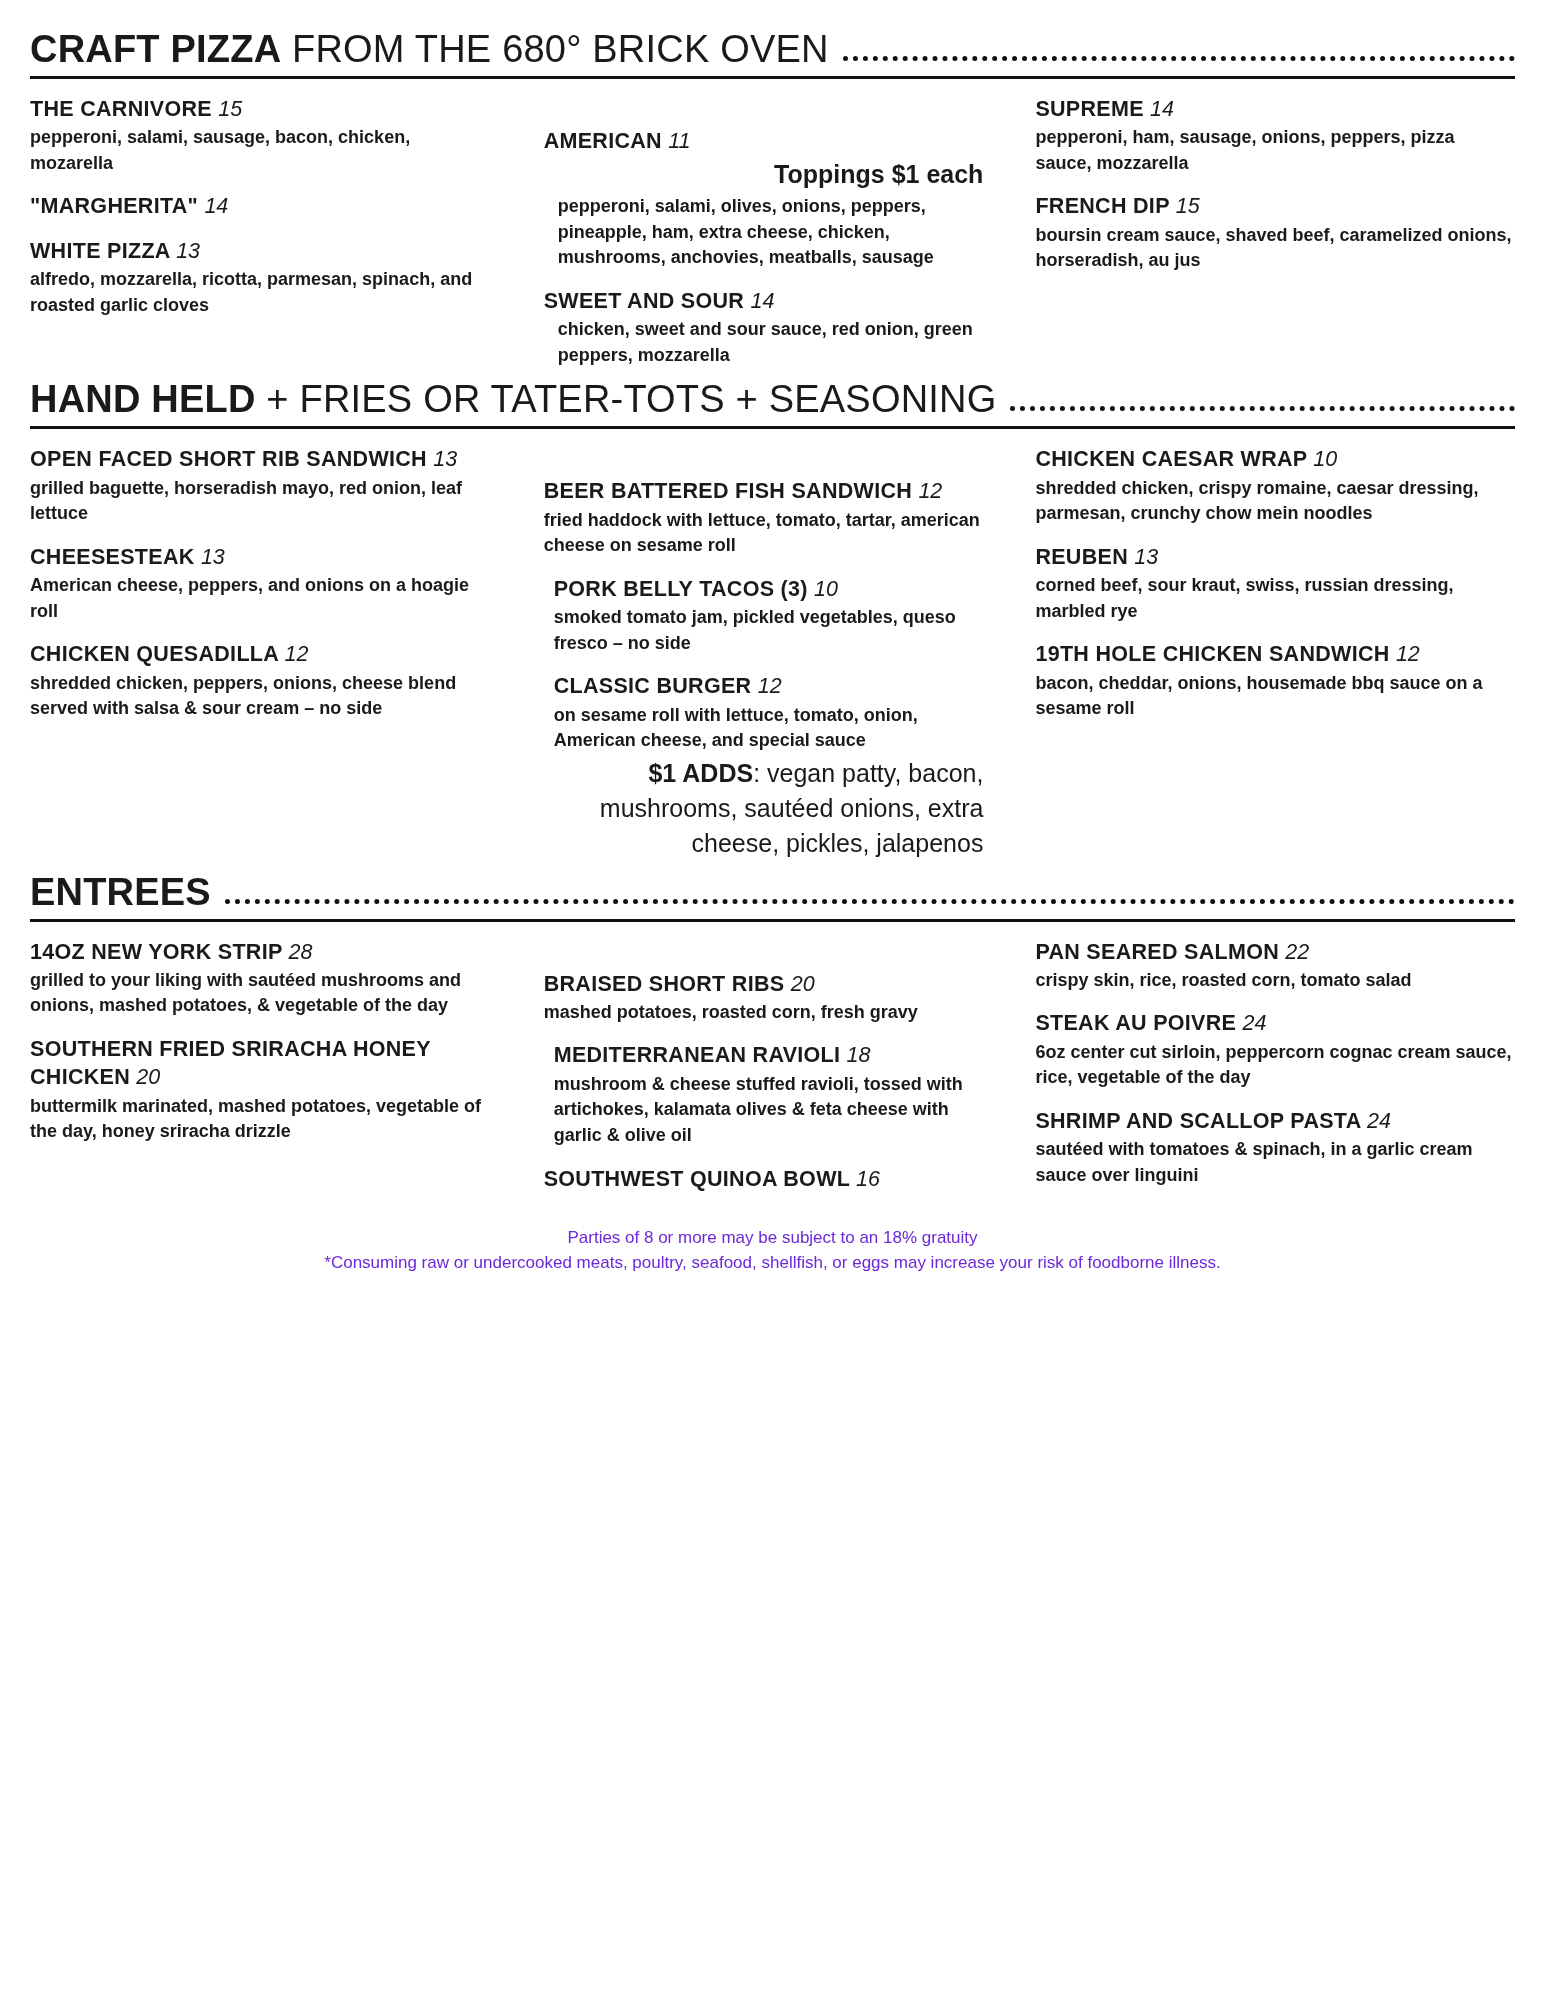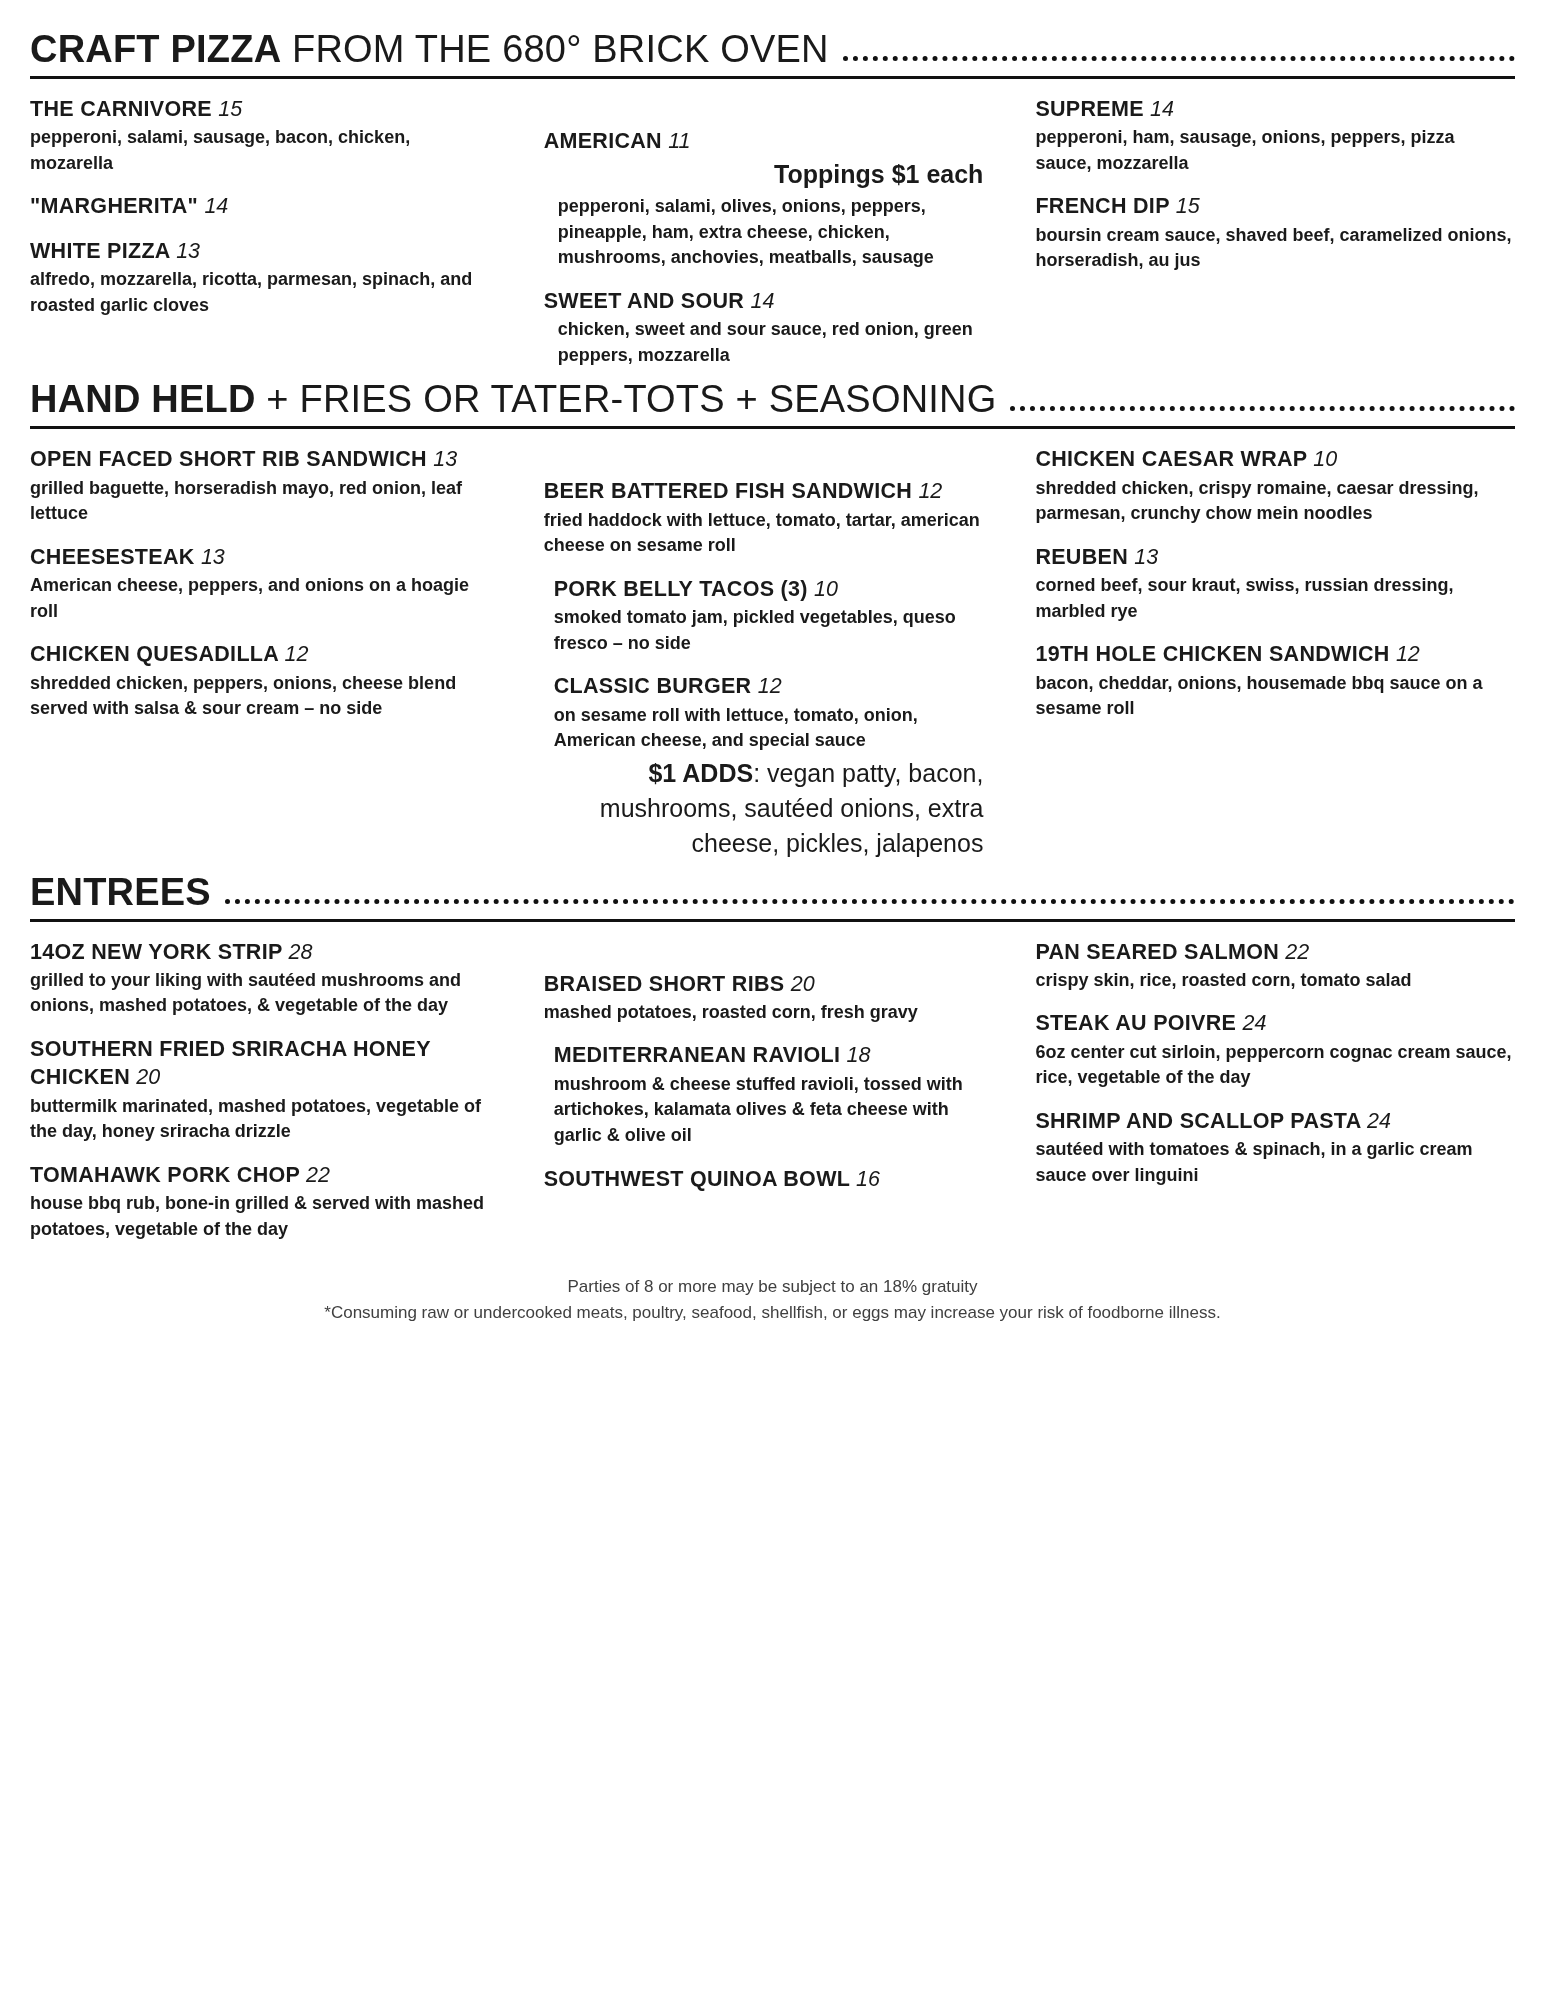--- a/index.html
+++ b/index.html
@@ -111,21 +111,21 @@
   .item-sub .reg {
     font-weight: 400;
   }
 
   
   .footer {
     margin-top: 26px;
     text-align: center;
     font-size: 17px;
     line-height: 1.5;
-    color: #404040;
+    color: #6d28d9;
   }
 </style>
 </head>
 <body>
 
 <div class="page">
 
   <div class="section">
     <div class="section-head">
       <div class="head-text">
@@ -304,27 +304,20 @@
           </div>
           <div class="item-desc">grilled to your liking with sautéed mushrooms and onions, mashed potatoes, &amp; vegetable of the day</div>
         </div>
         <div class="item">
           <div class="item-title">
             <span>SOUTHERN FRIED SRIRACHA HONEY CHICKEN</span>
             <span class="price">20</span>
           </div>
           <div class="item-desc">buttermilk marinated, mashed potatoes, vegetable of the day, honey sriracha drizzle</div>
         </div>
-        <div class="item">
-          <div class="item-title">
-            <span>TOMAHAWK PORK CHOP</span>
-            <span class="price">22</span>
-          </div>
-          <div class="item-desc">house bbq rub, bone-in grilled &amp; served with mashed potatoes, vegetable of the day</div>
-        </div>
       </div>
 
       <div class="col indent">
         <div class="item">
           <div class="item-title">
             <span>BRAISED SHORT RIBS</span>
             <span class="price">20</span>
           </div>
           <div class="item-desc">mashed potatoes, roasted corn, fresh gravy</div>
         </div>

